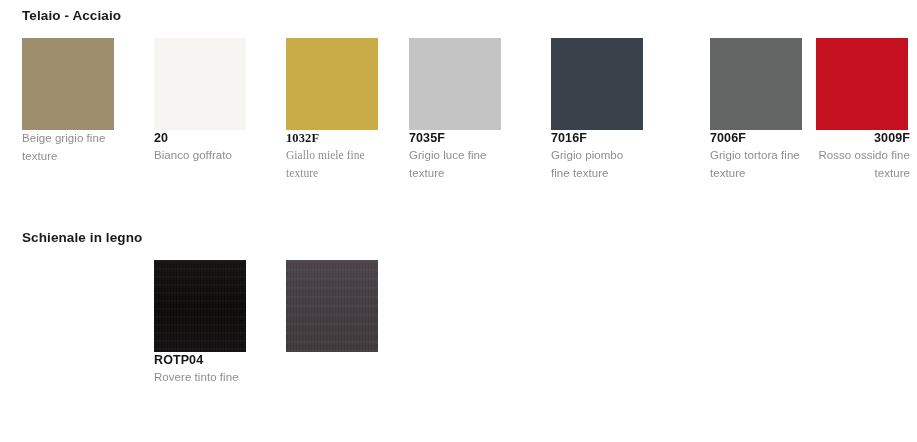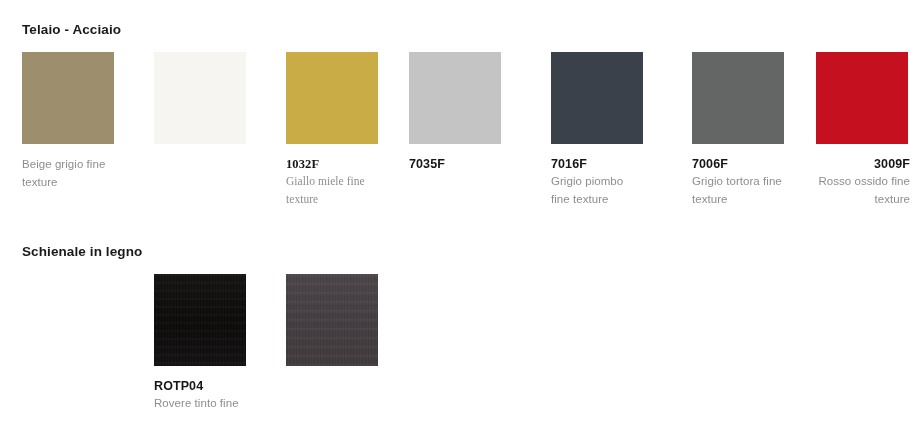--- a/index.html
+++ b/index.html
@@ -26,21 +26,21 @@
   .section {
     position: absolute;
     left: 0;
     width: 917px;
   }
   #section-frame { top: 0; }
   #section-back  { top: 222px; }
 
   .section-title {
     margin: 0 0 0 22px;
-    padding-top: 21px;
+    padding-top: 7px;
     font-size: 13.5px;
     font-weight: 700;
     letter-spacing: 0.1px;
     color: #1a1a1a;
     line-height: 18px;
   }
 
   
   .swatch-row {
     position: relative;
@@ -53,21 +53,20 @@
     width: 92px;
   }
   .chip {
     width: 92px;
     height: 92px;
     display: block;
     background-repeat: no-repeat;
     background-size: 100% 100%;
   }
   .labels {
-    margin-top: 12px;
     width: 94px;
   }
   .code {
     font-size: 12.5px;
     font-weight: 700;
     color: #161616;
     line-height: 17px;
     letter-spacing: 0.1px;
     display: block;
   }
@@ -80,21 +79,21 @@
     display: block;
   }
   .code:empty { display: none; }
 
   
   .col-0 { left: 22px; }
   .col-1 { left: 154px; }
   .col-2 { left: 286px; font-family: Liberation Serif, serif; }
   .col-3 { left: 409px; }
   .col-4 { left: 551px; }
-  .col-5 { left: 692px; }
+  .col-5 { left: 710px; }
   .col-6 { left: 816px; text-align: right; }
 
   
   .grain-oak {
     background-image:
       repeating-linear-gradient(to bottom,
         rgba(255,255,255,0.00) 0px,
         rgba(141,103,56,0.13) 2px,
         rgba(255,255,255,0.30) 4px,
         rgba(255,255,255,0.00) 7px),
@@ -145,34 +144,39 @@
       <div class="swatch col-0">
         <span class="chip" id="chip-f0" style="background: rgb(157, 143, 109);"></span>
         <div class="labels">
 
           <span class="desc">Beige grigio fine texture</span>
         </div>
       </div>
 
       <div class="swatch col-1">
         <span class="chip" id="chip-f1" style="background: rgb(247, 245, 241);"></span>
+        <div class="labels">
+          <span class="code">20</span>
+          <span class="desc">Bianco goffrato</span>
+        </div>
       </div>
 
       <div class="swatch col-2">
         <span class="chip" id="chip-f2" style="background: rgb(201, 172, 70);"></span>
         <div class="labels">
           <span class="code">1032F</span>
           <span class="desc">Giallo miele fine texture</span>
         </div>
       </div>
 
       <div class="swatch col-3">
         <span class="chip" id="chip-f3" style="background: rgb(196, 196, 197);"></span>
         <div class="labels">
           <span class="code">7035F</span>
+          <span class="desc">Grigio luce fine texture</span>
         </div>
       </div>
 
       <div class="swatch col-4">
         <span class="chip" id="chip-f4" style="background: rgb(58, 65, 75);"></span>
         <div class="labels">
           <span class="code">7016F</span>
           <span class="desc">Grigio piombo fine texture</span>
         </div>
       </div>

